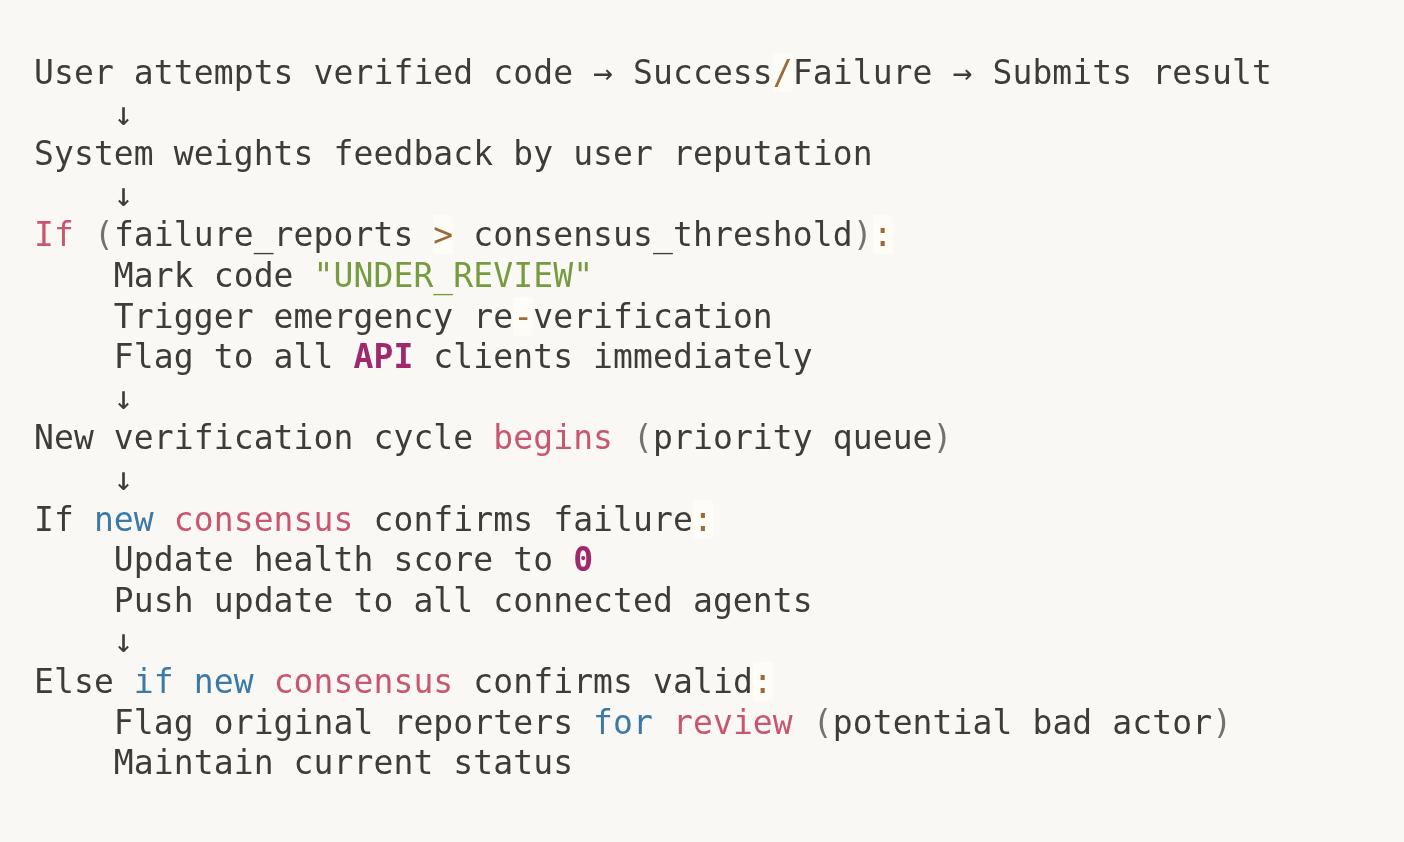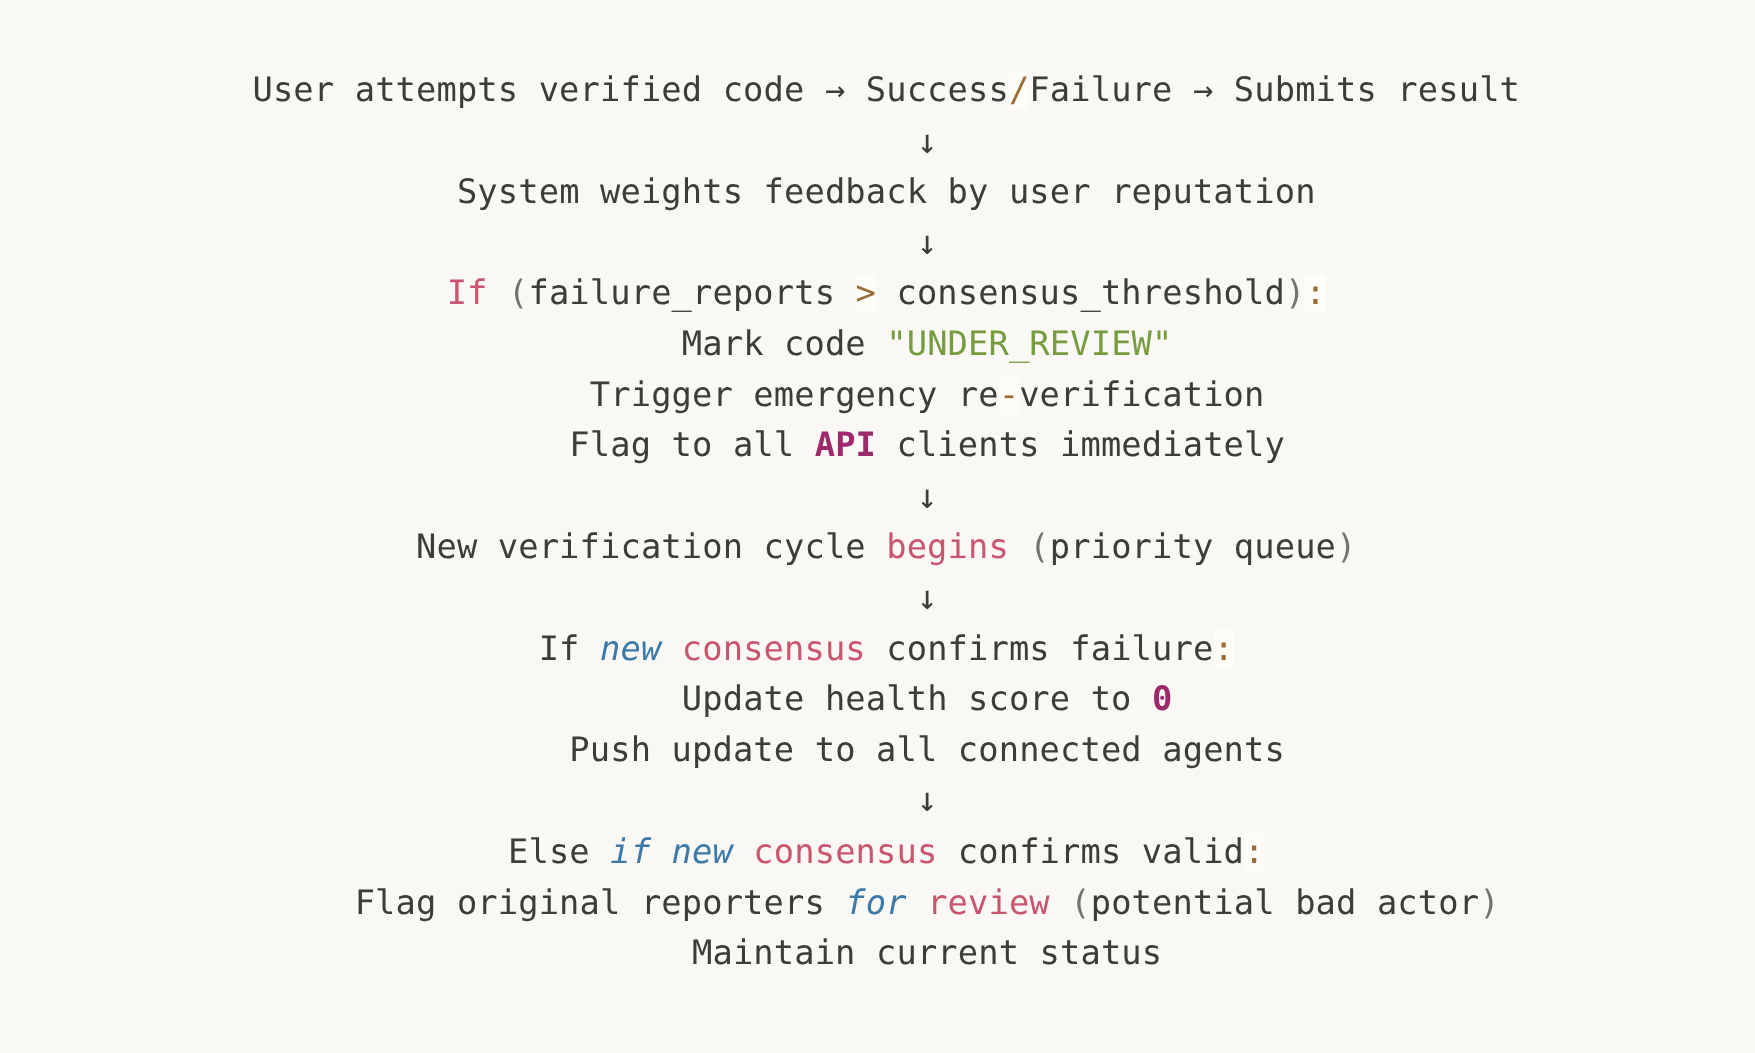--- a/index.html
+++ b/index.html
@@ -19,31 +19,30 @@
     padding: 0;
     width: 1404px;
     height: 842px;
     background: var(--background);
     overflow: hidden;
   }
   pre.code-block {
     margin: 0;
     padding: 53px 20px 0 34px;
     font-family: "DejaVu Sans Mono", "Liberation Mono", monospace;
-    font-size: 27px;
+    font-size: 33px;
     line-height: 40.6px;
     letter-spacing: 0.1px;
     color: var(--text);
     white-space: pre;
-    text-align: center;
   }
   .code-line { display: block; }
   .c-text    { color: var(--text); }
   .c-rose    { color: var(--rose); }
-  .c-blue    { color: var(--blue); font-style: italic; }
+  .c-blue    { color: var(--blue); }
   .c-green   { color: var(--green); }
   .c-magenta { color: var(--magenta); font-weight: bold; }
   .c-amber   { color: var(--amber); }
   .c-muted   { color: var(--muted); }
   .hl {
     background: var(--operator_highlight);
     border-radius: 2px;
   }
 </style>
 </head>

